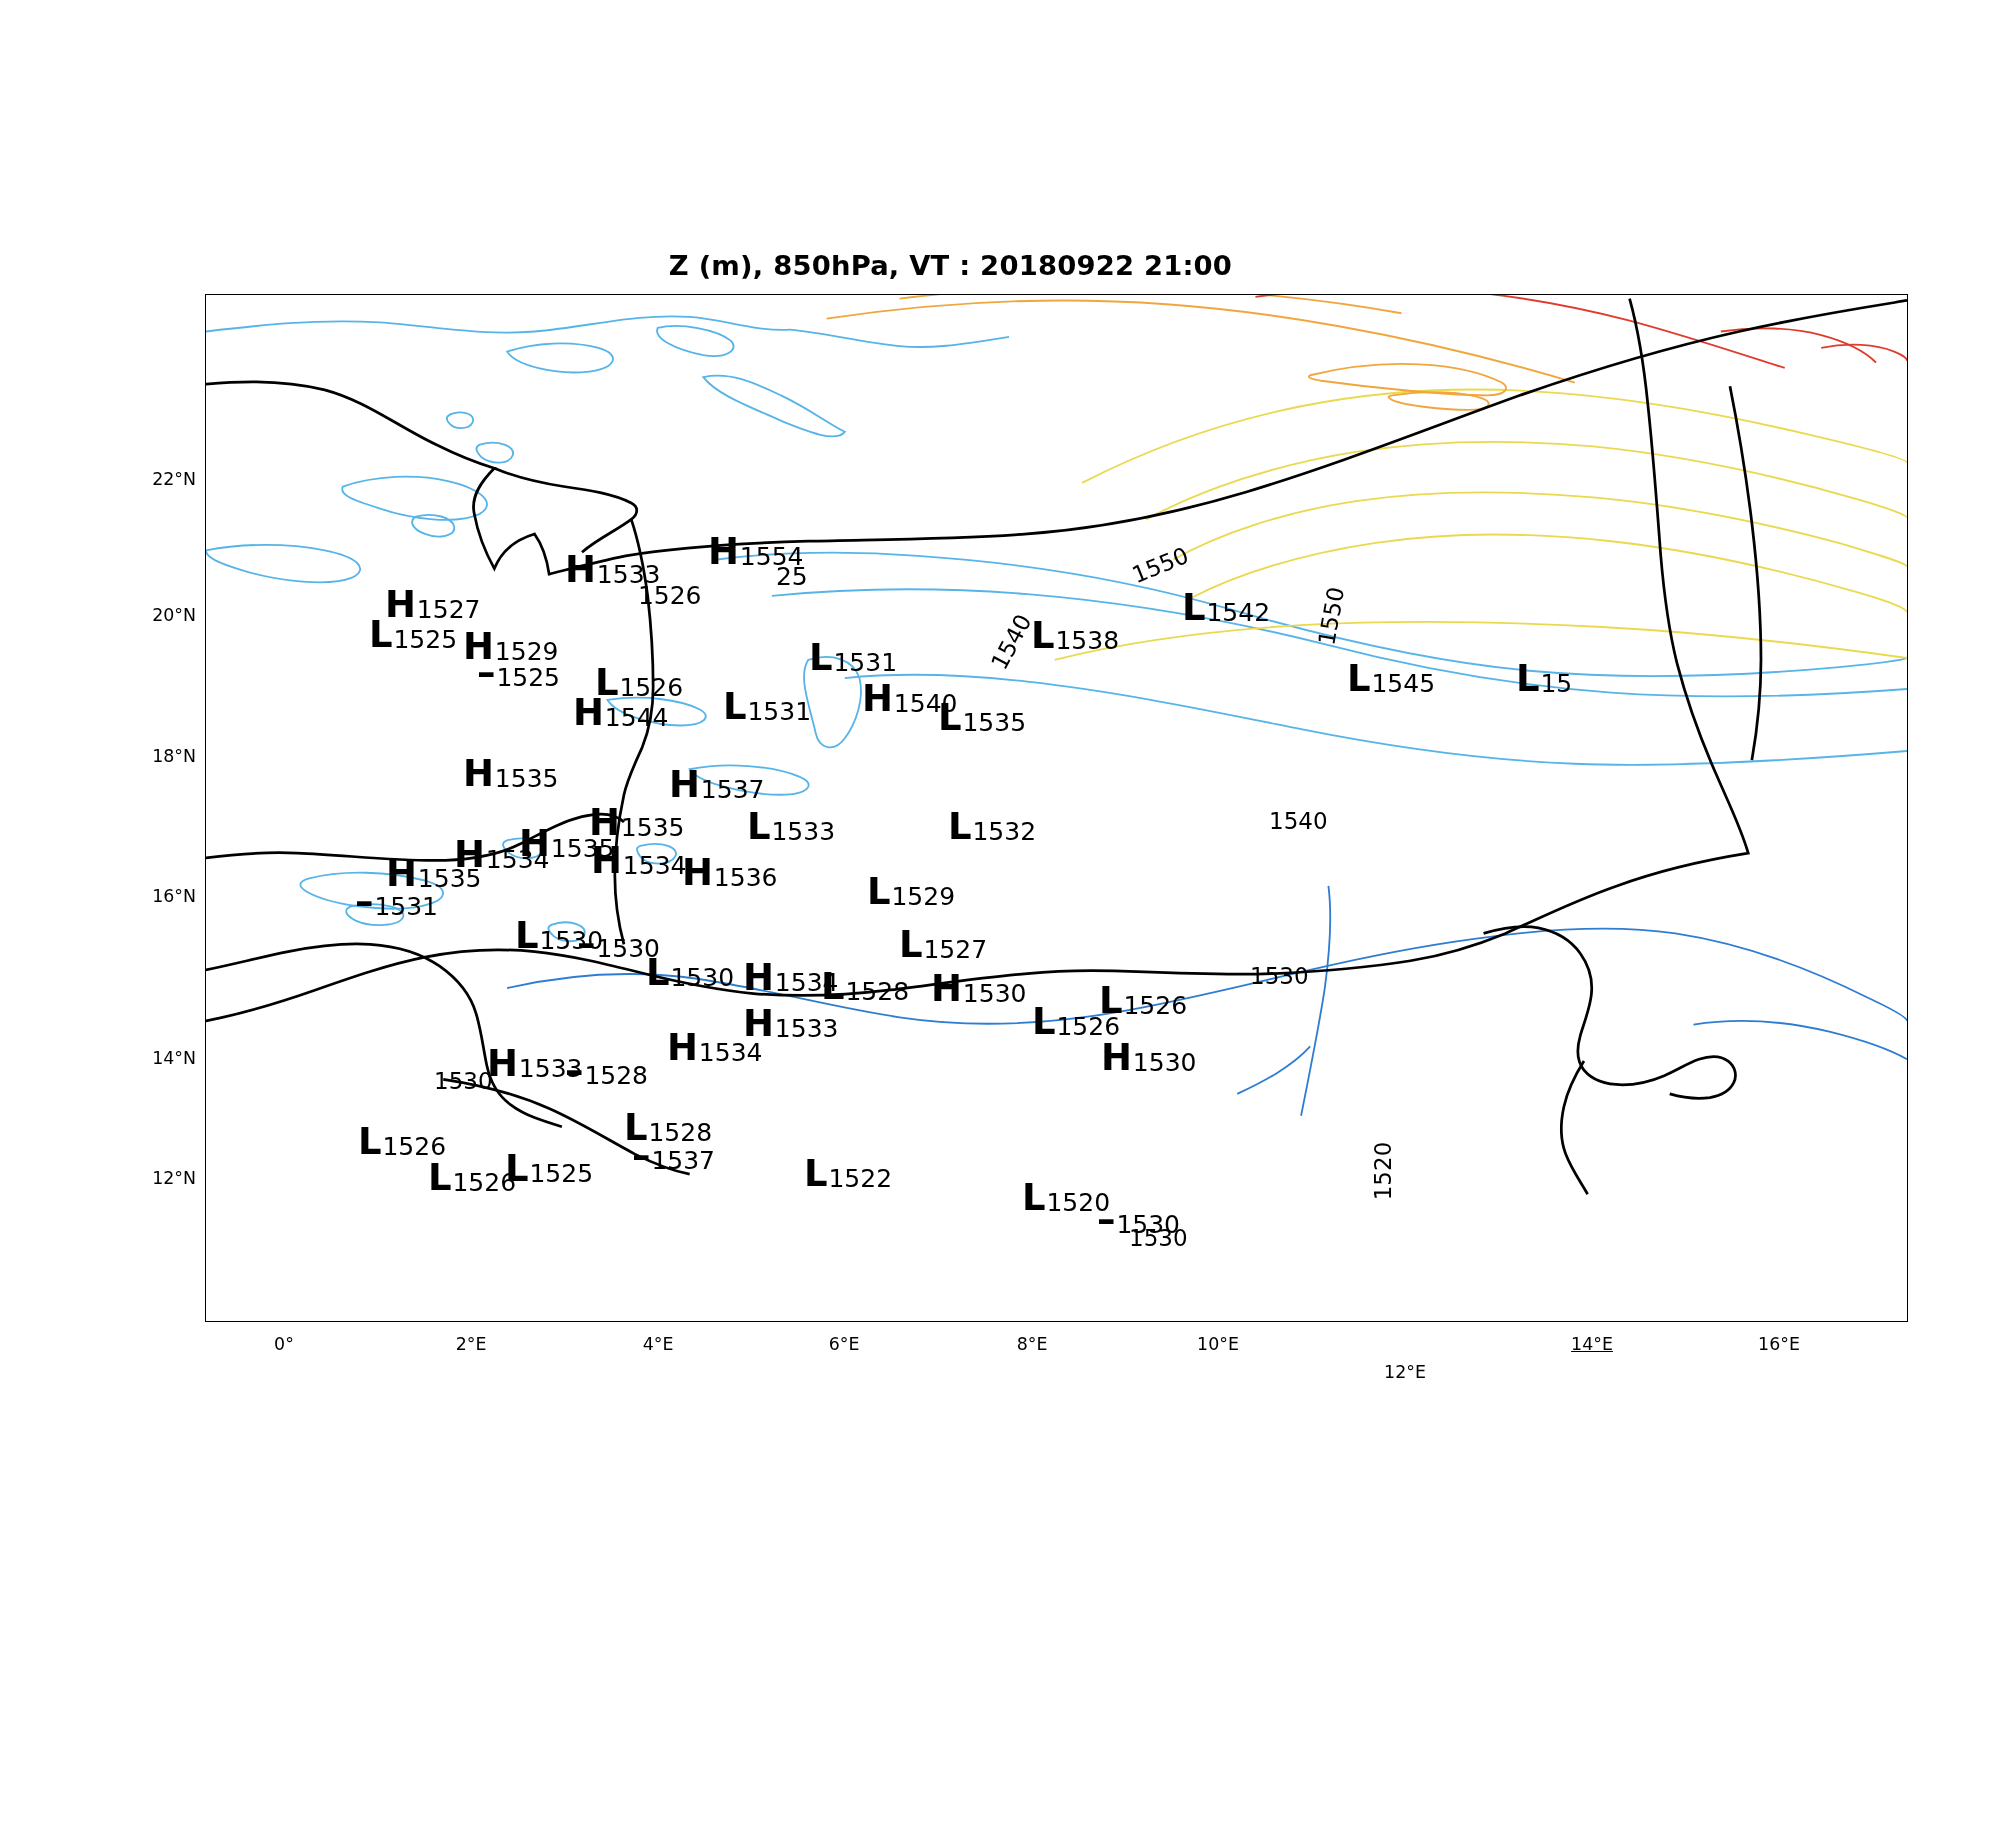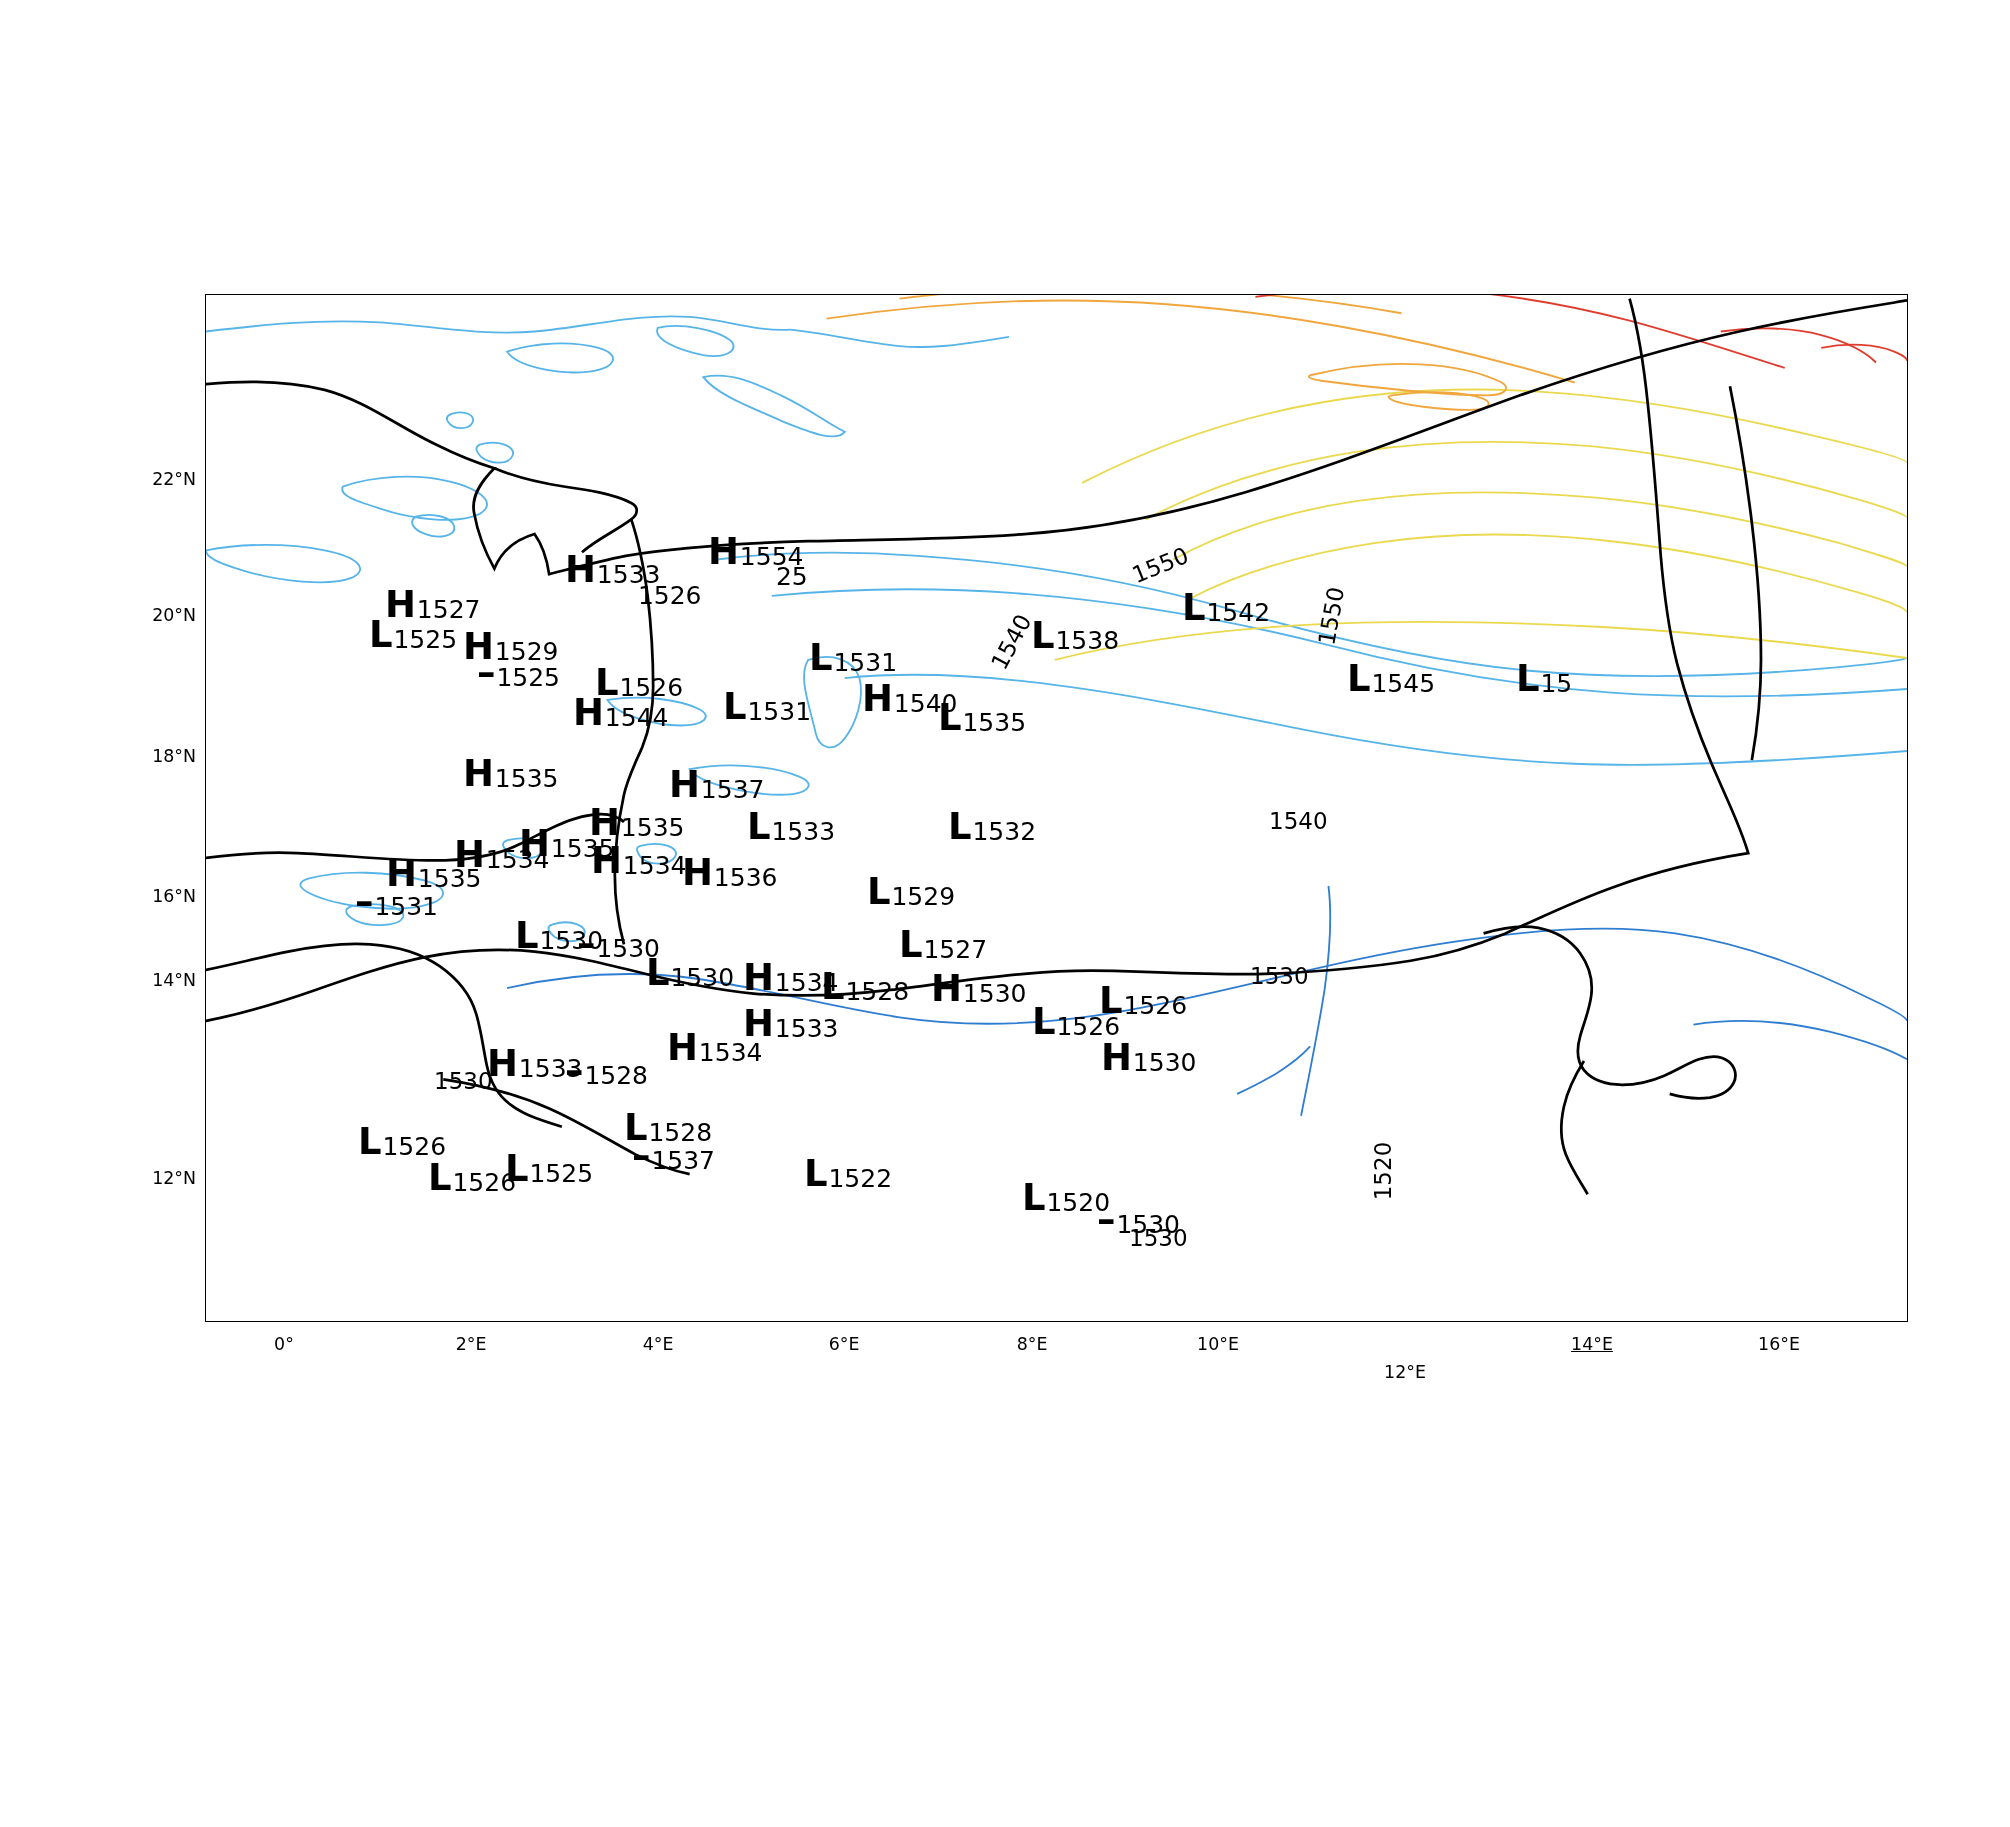--- a/index.html
+++ b/index.html
@@ -13,20 +13,21 @@
   .marker{position:absolute;white-space:nowrap;color:#000;}
   .marker .sym{font-size:37px;font-weight:bold;line-height:1;vertical-align:top;}
   .marker .val{font-size:25px;line-height:1;vertical-align:baseline;position:relative;top:11px;left:0.9px;}
   .clabel{position:absolute;font-size:23px;color:#000;white-space:nowrap;}
 </style>
 </head>
 <body>
 
 <div id="root">
 
+  <div id="title">Z (m), 850hPa, VT : 20180922  21:00</div>
 
   <div id="plot">
     <svg id="svgmap" viewBox="0 0 1864 1125" preserveAspectRatio="none">
       <g fill="none" stroke-width="2">
 
         <g stroke="#56b4e8" stroke-width="2">
           <path d="M0 40 C60 33,120 26,190 30 C250 34,300 45,360 40 C420 35,470 20,530 24 C570 27,600 40,640 38"></path>
           <path d="M330 62 C360 52,400 50,430 58 C455 65,450 80,420 84 C385 88,340 78,330 62 Z"></path>
           <path d="M495 36 C520 30,560 38,575 50 C585 60,570 70,545 66 C515 60,490 48,495 36 Z"></path>
           <path d="M545 90 C575 84,600 96,630 110 C660 124,680 140,700 150 C690 162,660 150,635 140 C600 124,560 110,545 90 Z"></path>
@@ -156,21 +157,21 @@
     <div class="tick-x" style="left:471px;top:1334px;">2°E</div>
     <div class="tick-x" style="left:658px;top:1334px;">4°E</div>
     <div class="tick-x" style="left:844px;top:1334px;">6°E</div>
     <div class="tick-x" style="left:1032px;top:1334px;">8°E</div>
     <div class="tick-x" style="left:1218px;top:1334px;">10°E</div>
     <div class="tick-x" style="left:1405px;top:1362px;">12°E</div>
     <div class="tick-x" style="left:1592px;top:1334px;text-decoration:underline;">14°E</div>
     <div class="tick-x" style="left:1779px;top:1334px;">16°E</div>
 
     <div class="tick-y" style="left:119px;top:1178px;width:77px;">12°N</div>
-    <div class="tick-y" style="left:119px;top:980px;width:77px;text-align:right;">14°N</div>
+    <div class="tick-y" style="left:119px;top:1058px;width:77px;text-align:right;">14°N</div>
     <div class="tick-y" style="left:119px;top:896px;width:77px;">16°N</div>
     <div class="tick-y" style="left:119px;top:756px;width:77px;">18°N</div>
     <div class="tick-y" style="left:119px;top:615px;width:77px;">20°N</div>
     <div class="tick-y" style="left: 119px; top: 440px; width: 77px; margin-top: 39px;">22°N</div>
   </div>
 
   <div id="overlay"></div>
 
 </div>
 

